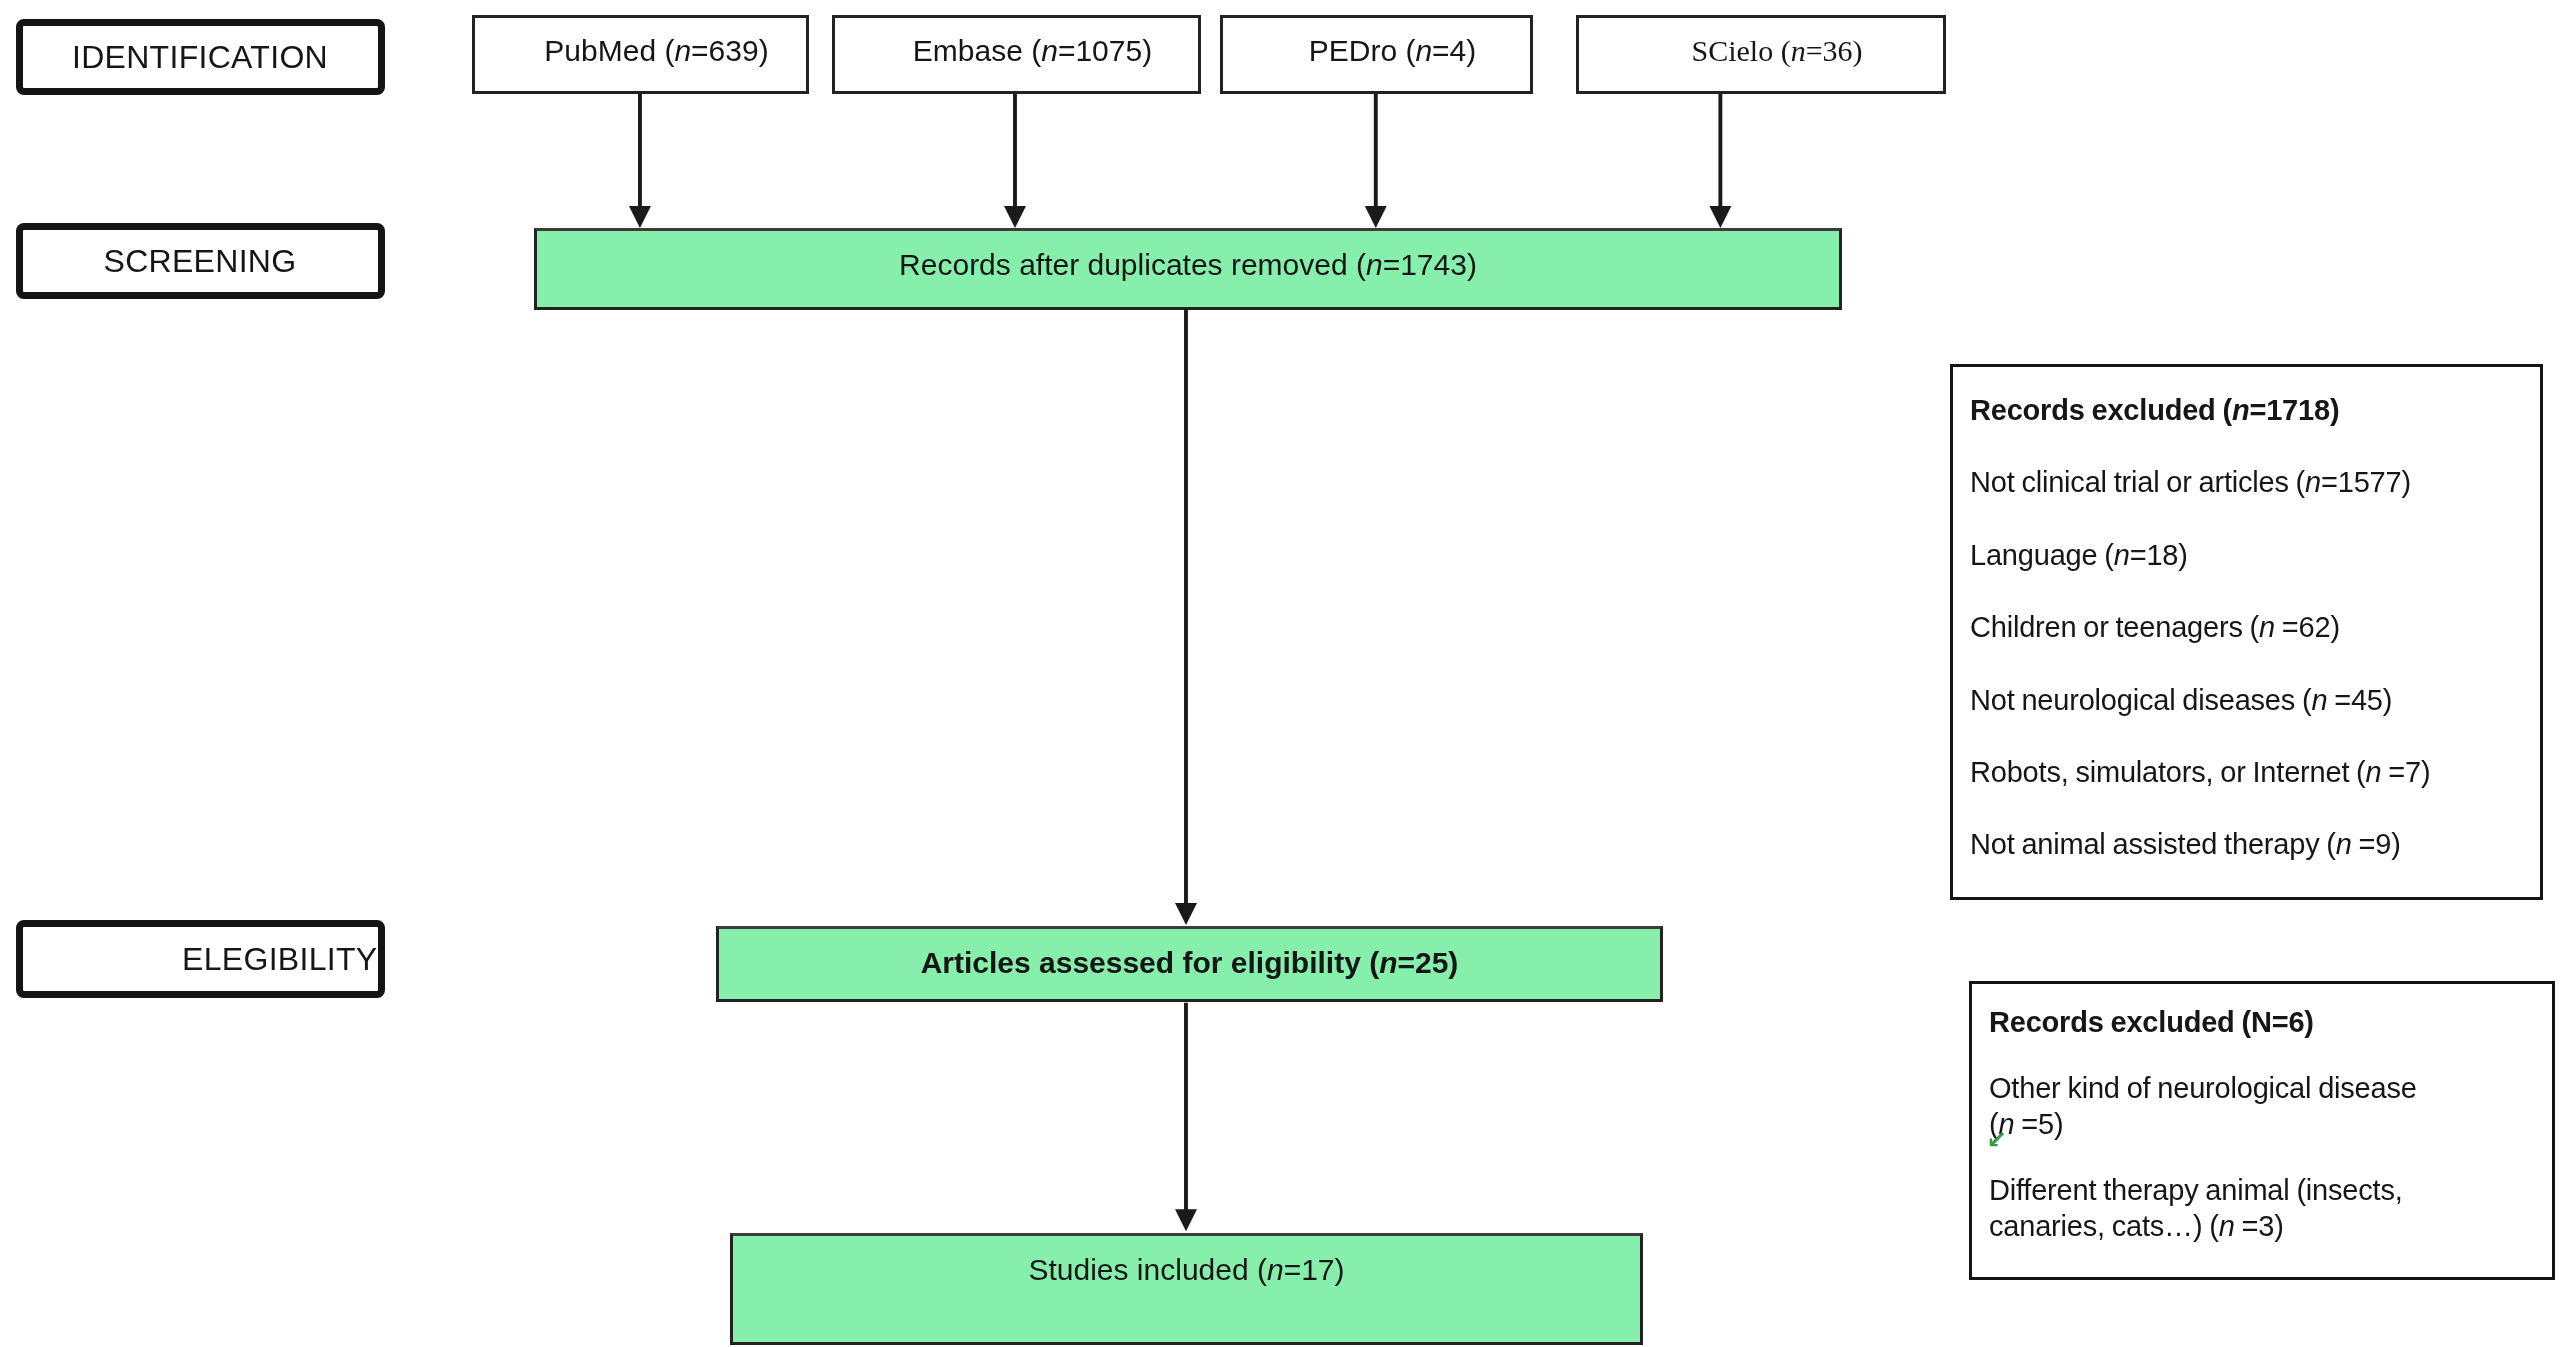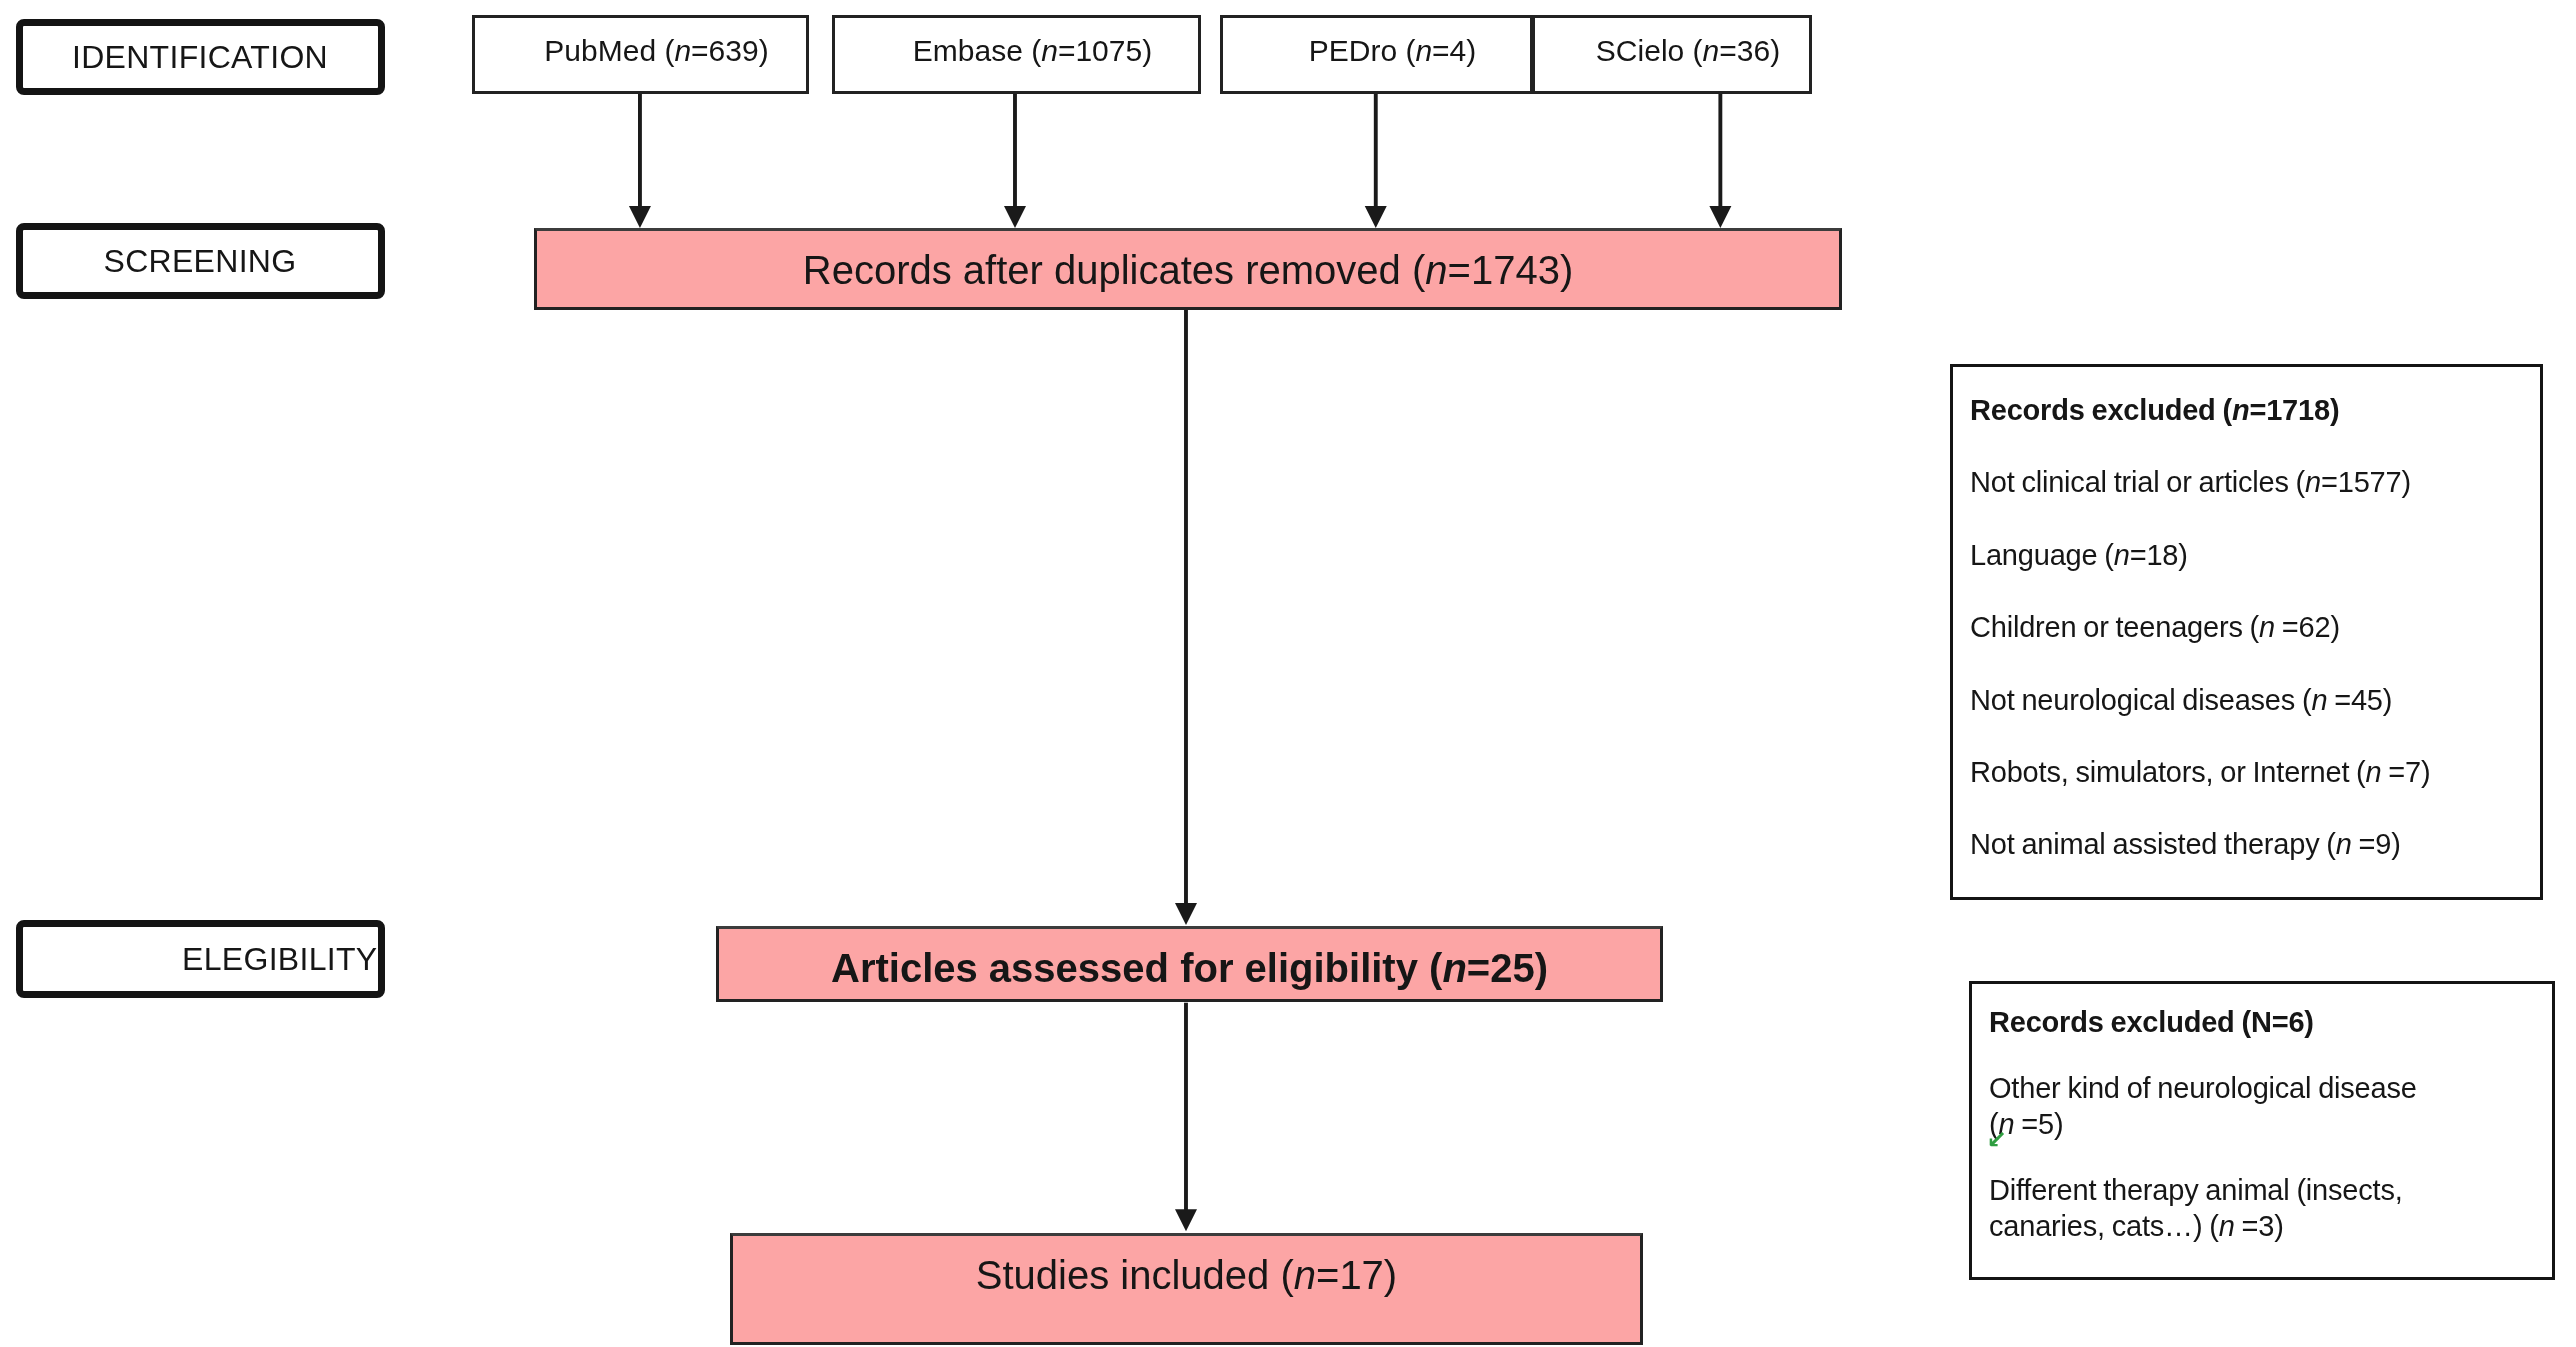--- a/index.html
+++ b/index.html
@@ -44,33 +44,33 @@
     background: #ffffff;
     display: flex;
     justify-content: center;
     padding-top: 15.5px;
     font-size: 30px;
     padding-left: 32px;
   }
   #db-pubmed { left: 472px;  width: 337px; }
   #db-embase { left: 832px; width: 369px; }
   #db-pedro  { left: 1220px; width: 313px; }
-  #db-scielo { left: 1532px; width: 280px; }
+  #db-scielo { left: 1576px; width: 370px; font-family: Liberation Serif, serif; }
 
   
   .flowbox {
     position: absolute;
     box-sizing: border-box;
     border: 3.2px solid #222222;
     border-top-color: #3c3c3c;
-    background: #fca5a5;
+    background: #86efac;
     display: flex;
     justify-content: center;
     padding-top: 17px;
-    font-size: 40px;
+    font-size: 30px;
   }
   #flow-screening   { left: 534px;  top: 228px;  width: 1308px; height: 82px; }
   #flow-eligibility { left: 716px; top: 926px; width: 947px; height: 76px; font-weight: bold; }
   #flow-included    { left: 730px; top: 1233px; width: 913px; height: 112px; }
 
   
   .exclbox {
     position: absolute;
     box-sizing: border-box;
     border: 3.2px solid #141414;

